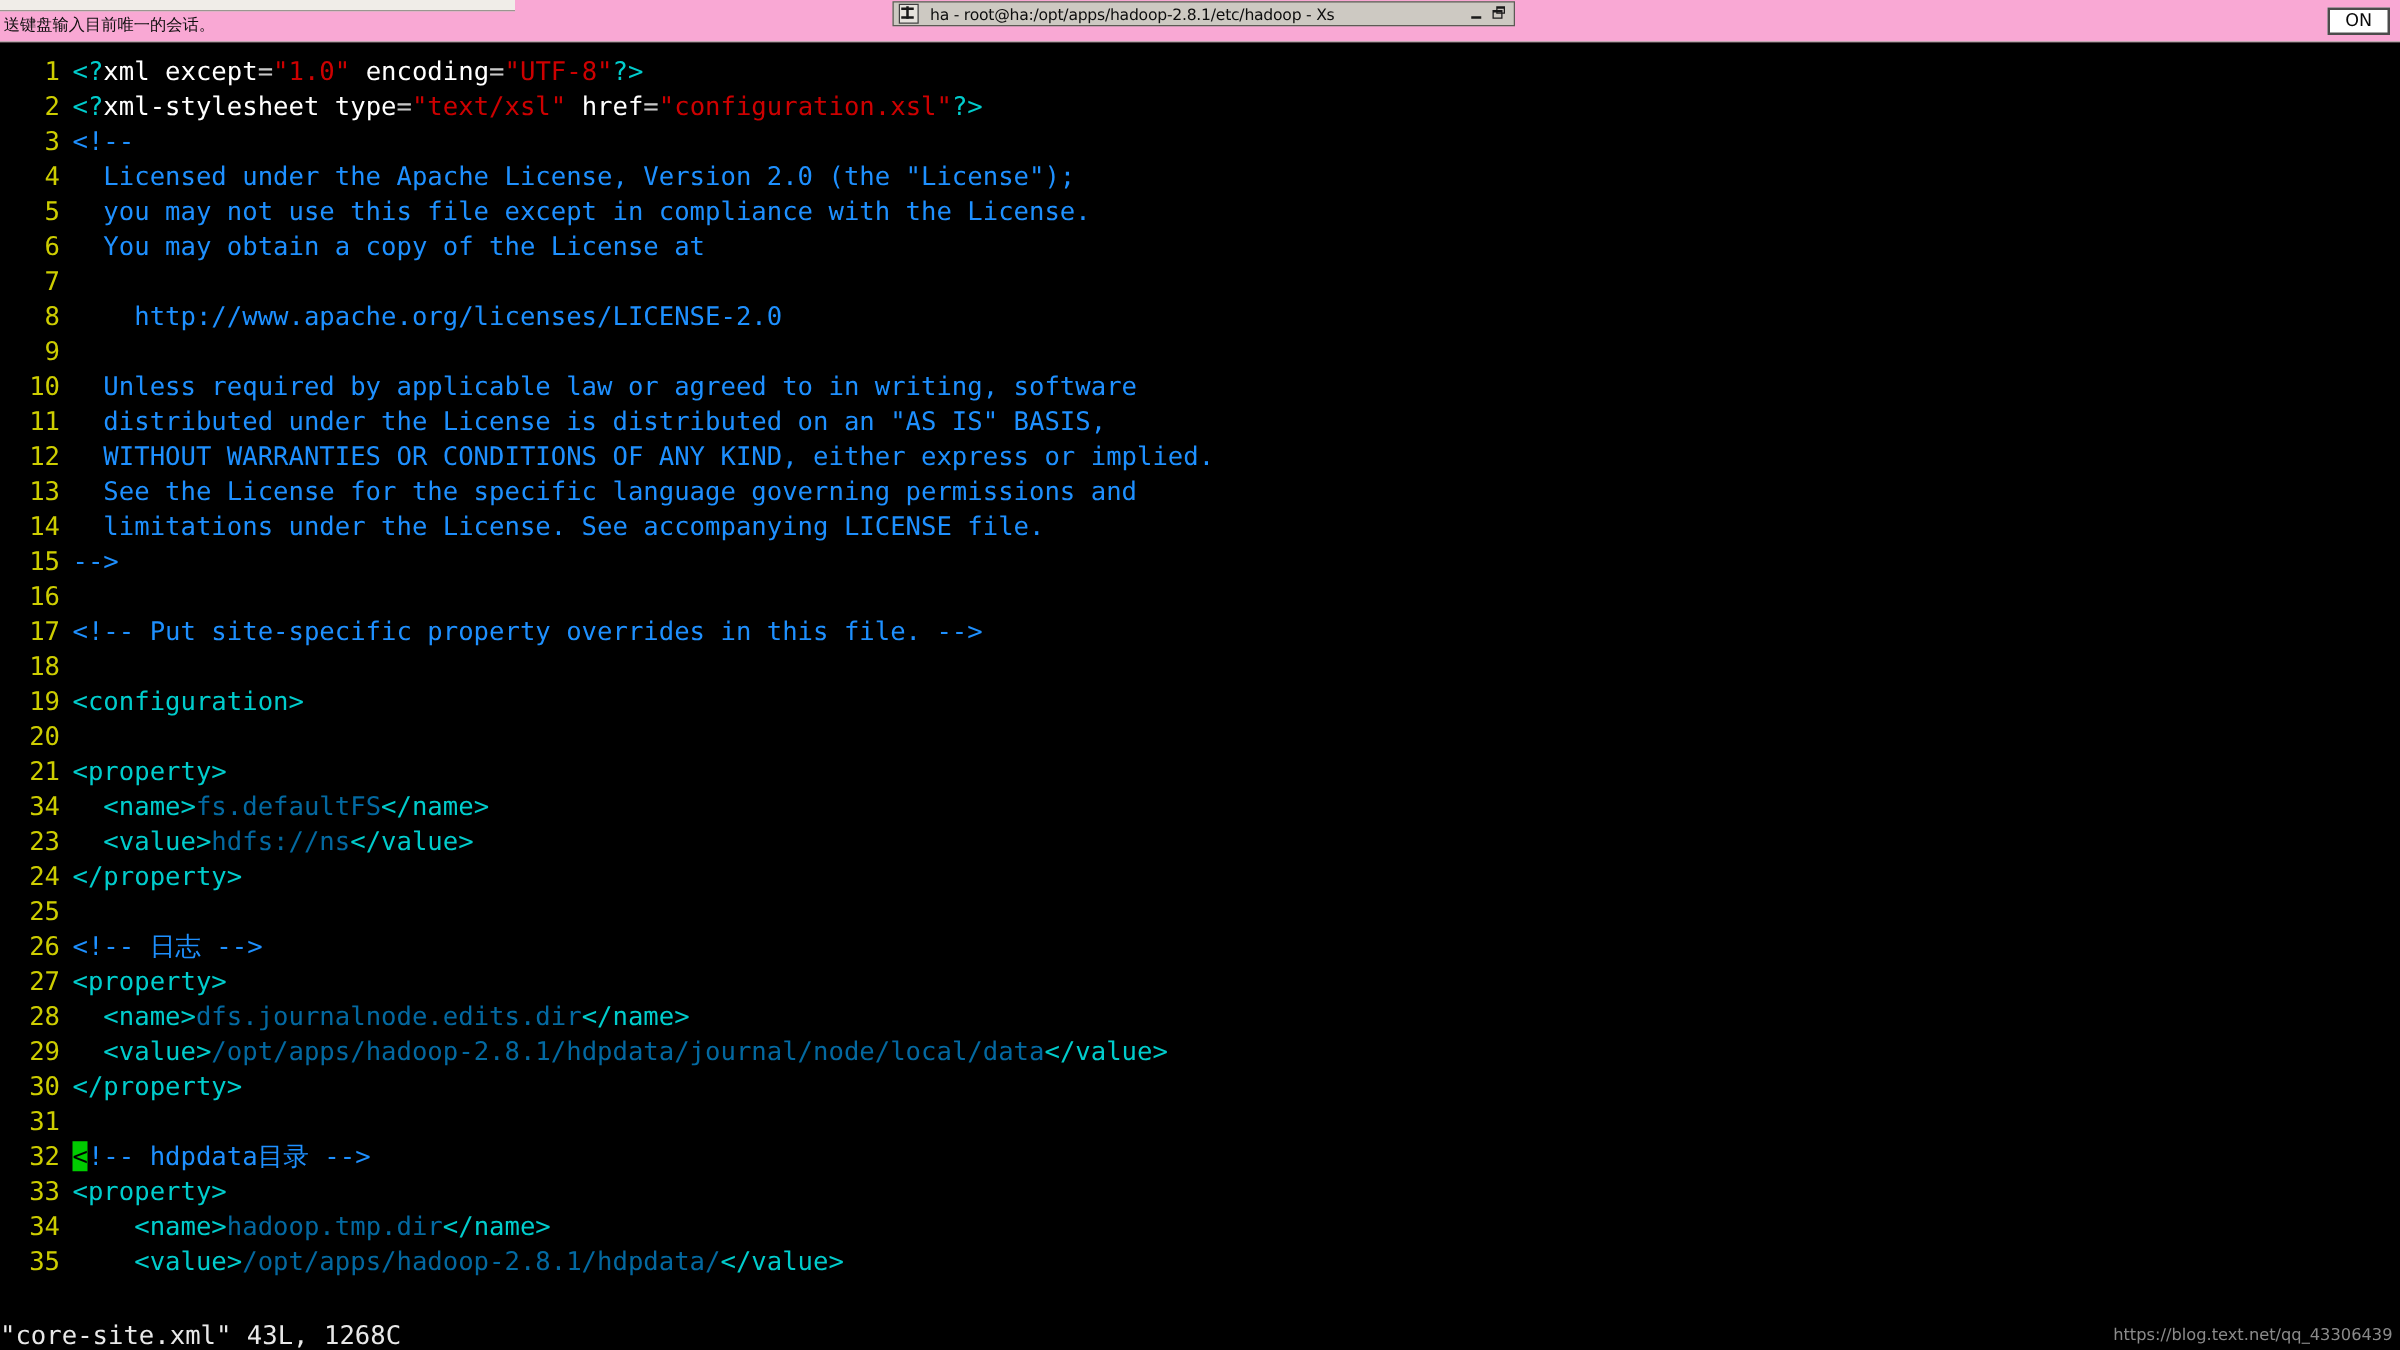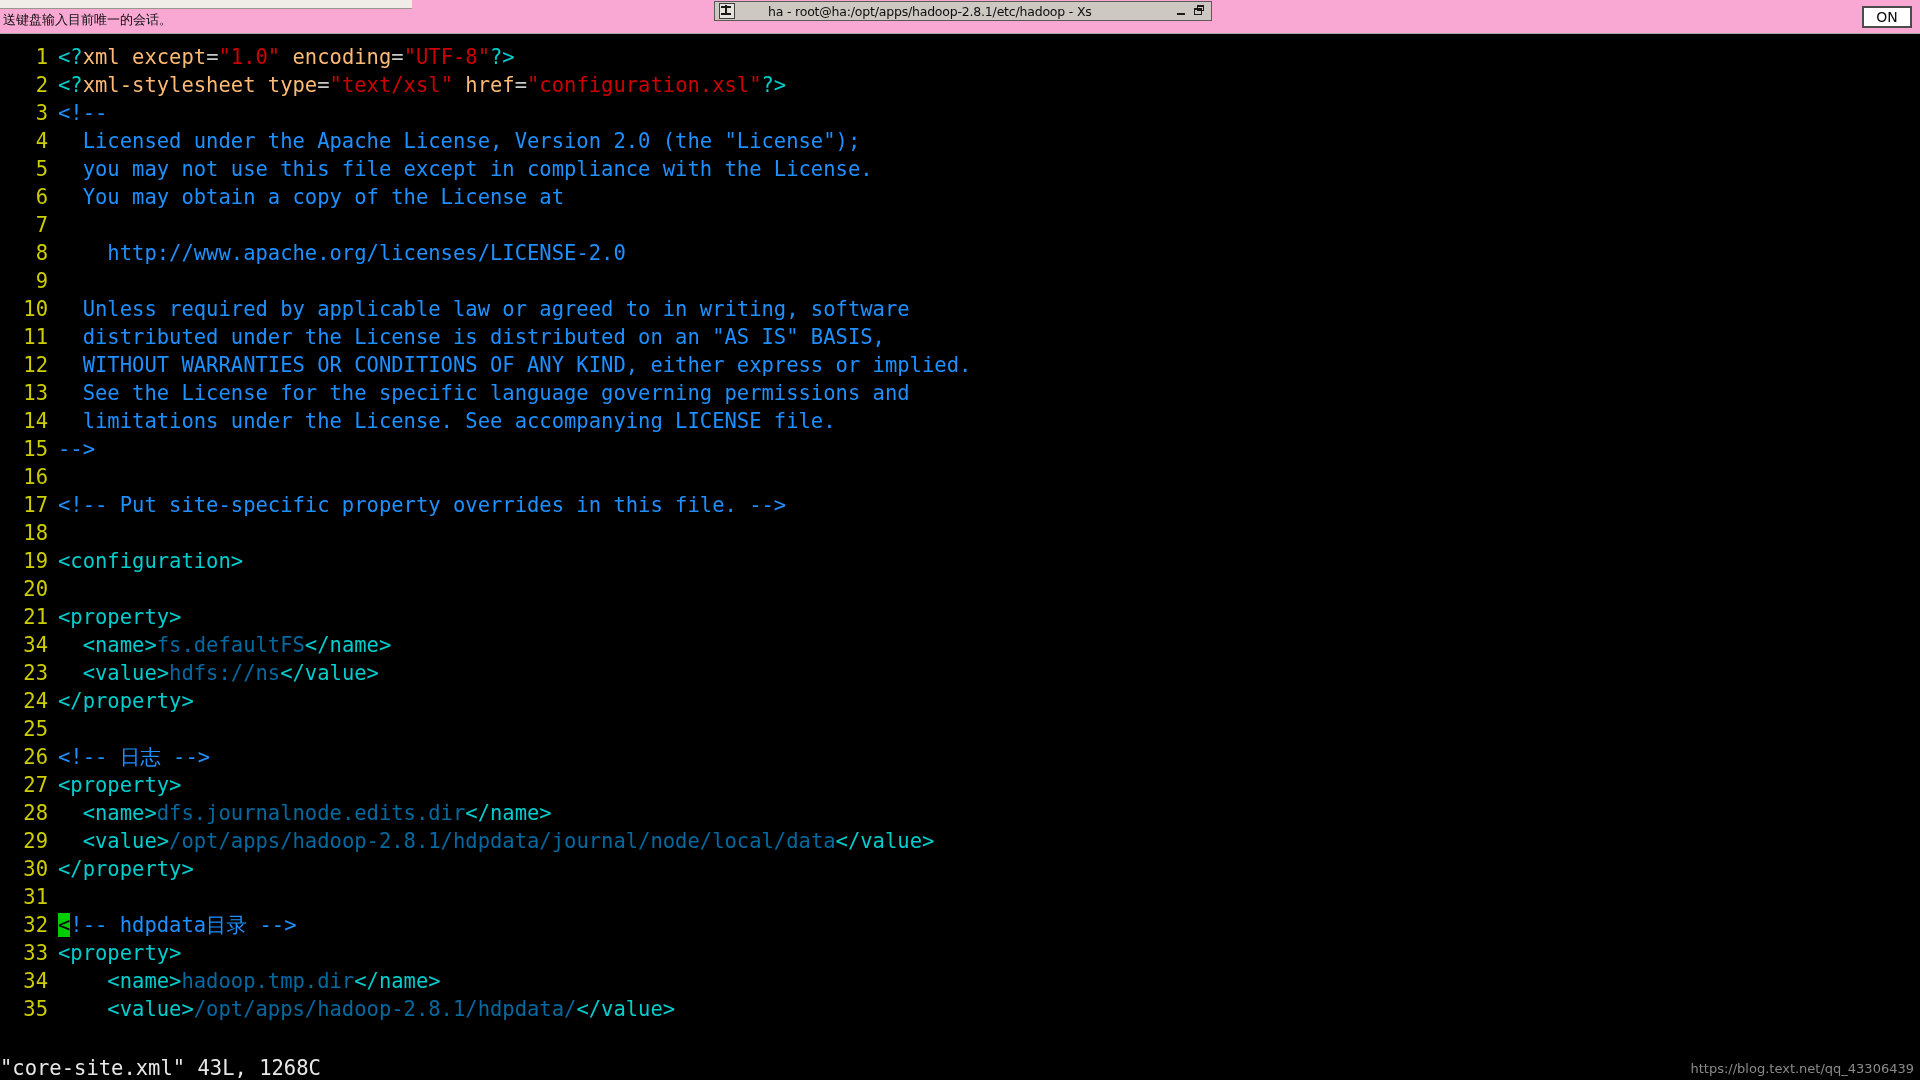--- a/index.html
+++ b/index.html
@@ -85,21 +85,20 @@
   }
 
   #mdi-title-text {
     font-family: "DejaVu Sans", "Liberation Sans", sans-serif;
     font-size: 12.5px;
     color: #0d0d0d;
     white-space: nowrap;
     overflow: hidden;
     flex: 1 1 auto;
     letter-spacing: -0.2px;
-    margin-left: 24px;
   }
 
   .mdi-btn {
     flex: 0 0 auto;
     width: 17px;
     height: 16px;
     position: relative;
     cursor: default;
   }
   #mdi-min::after {
@@ -177,21 +176,21 @@
   .lnum {
     display: inline-block;
     width: 48px;
     text-align: right;
     color: #cdcd00;
     margin-right: 10px;
   }
 
   
   .c-tag      { color: #00cdcd; }   
-  .c-attr     { color: #fdba74; }   
+  .c-attr     { color: #ffffff; }   
   .c-str      { color: #cd0000; }   
   .c-comment  { color: #1e90ff; }   
   .c-text     { color: #0369a1; }   
   .c-plain    { color: #c8c8c8; }
 
   .cursor {
     background: #00cd00;
     color: #000000;
   }
 

